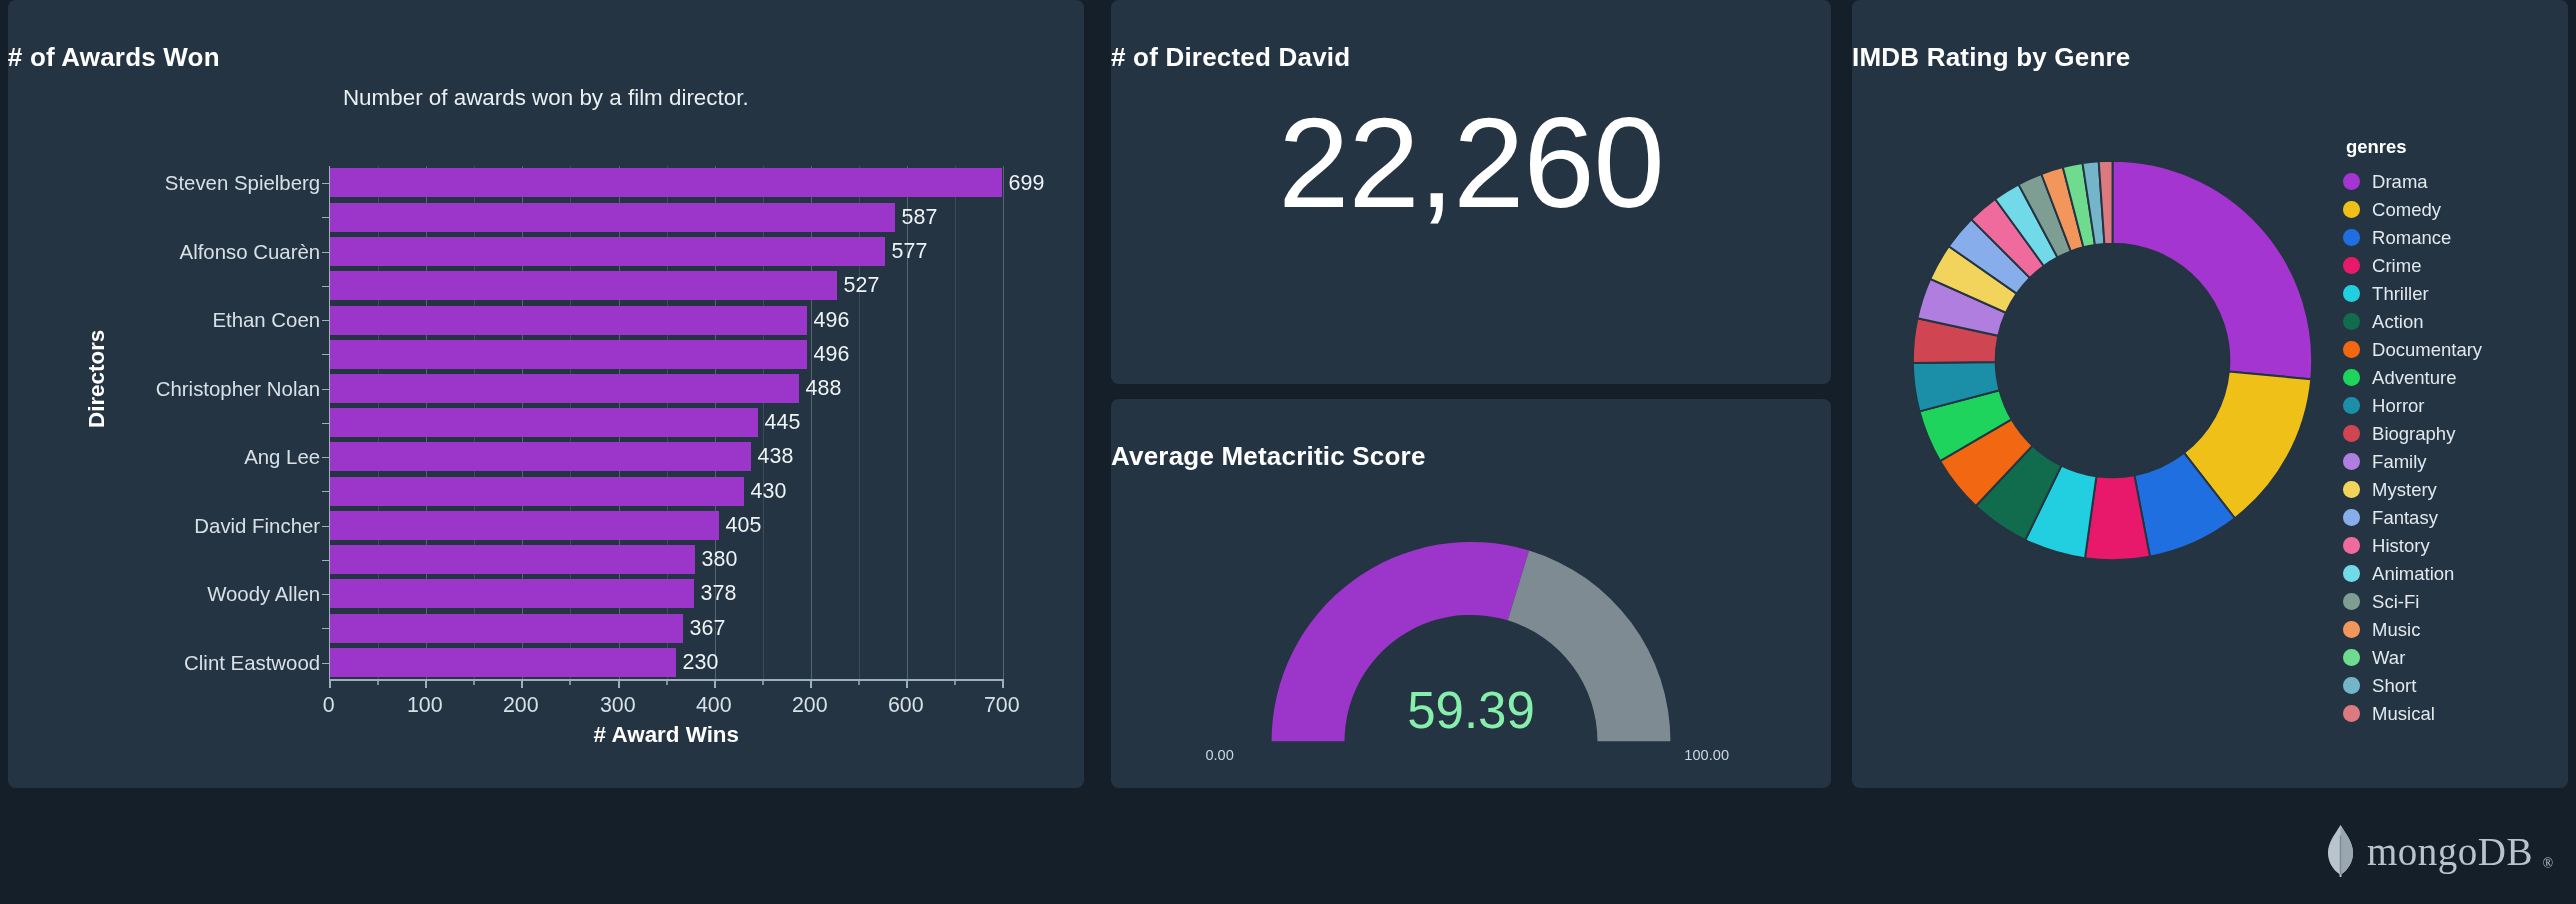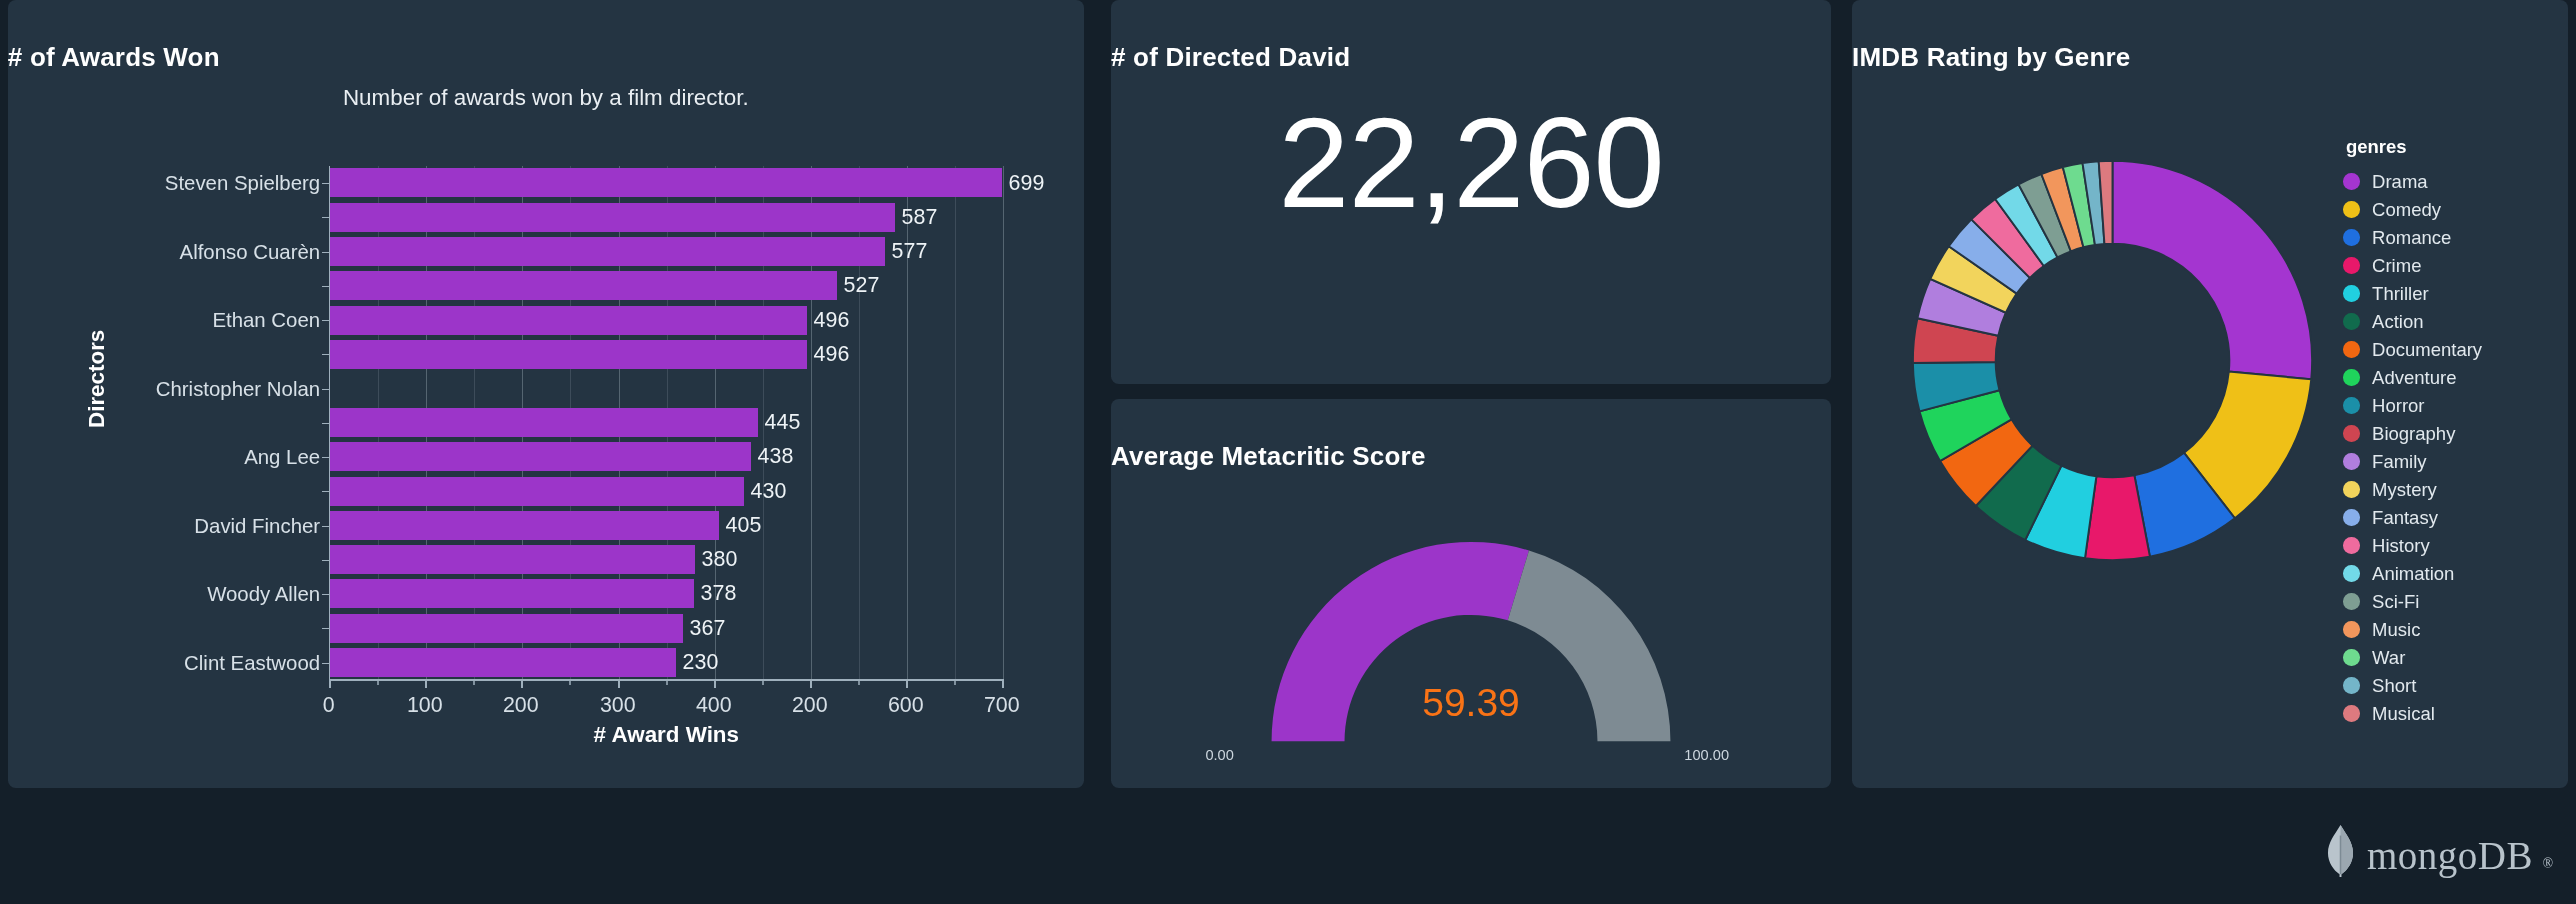--- a/index.html
+++ b/index.html
@@ -159,22 +159,22 @@
     left: 50%;
     top: 136px;
     transform: translateX(-50%);
     width: 574px; height: 224px;
   }
   .gauge-value {
     position: absolute;
     left: 0; right: 0;
     top: 146px;
     text-align: center;
-    color: #f97316;
-    font-size: 39px;
+    color: #86efac;
+    font-size: 51px;
   }
   .gauge-min, .gauge-max {
     position: absolute;
     top: 212px;
     color: #ccd6de;
     font-size: 14.6px;
   }
   .gauge-min { left: 21.4px; }
   .gauge-max { right: 29px; }
 
@@ -213,21 +213,21 @@
     font-size: 18.5px;
     white-space: nowrap;
   }
 
   
   .footer-logo {
     position: absolute;
     right: 23px;
     bottom: 27px;
     display: flex;
-    align-items: flex-end;
+    align-items: center;
     gap: 9.7px;
   }
   .mongo-leaf { display: block; }
   .mongo-word {
     color: #b8c3cb;
     font-family: "Liberation Serif", serif;
     font-size: 39px;
     letter-spacing: 0.5px;
   }
   .mongo-reg {
@@ -290,20 +290,24 @@
             <div class="bar" style="width: 477px; background: rgb(156, 53, 201);"></div>
             <div class="bar-value" style="left: 477px;">496</div>
           </div>
           <div class="ytick-mark" style="top: 154px;"></div>
           <div class="ylabel-tick" style="top: 154px;">Ethan Coen</div>
           <div class="bar-row" style="top: 174px; width: 673px;">
             <div class="bar" style="width: 477px; background: rgb(156, 53, 201);"></div>
             <div class="bar-value" style="left: 477px;">496</div>
           </div>
           <div class="ytick-mark" style="top: 188px;"></div>
+          <div class="bar-row" style="top: 208px; width: 673px;">
+            <div class="bar" style="width: 469px; background: rgb(156, 53, 201);"></div>
+            <div class="bar-value" style="left: 469px;">488</div>
+          </div>
           <div class="ytick-mark" style="top: 223px;"></div>
           <div class="ylabel-tick" style="top: 223px;">Christopher Nolan</div>
           <div class="bar-row" style="top: 242px; width: 673px;">
             <div class="bar" style="width: 428px; background: rgb(156, 53, 201);"></div>
             <div class="bar-value" style="left: 428px;">445</div>
           </div>
           <div class="ytick-mark" style="top: 257px;"></div>
           <div class="bar-row" style="top: 276px; width: 673px;">
             <div class="bar" style="width: 421px; background: rgb(156, 53, 201);"></div>
             <div class="bar-value" style="left: 421px;">438</div>

